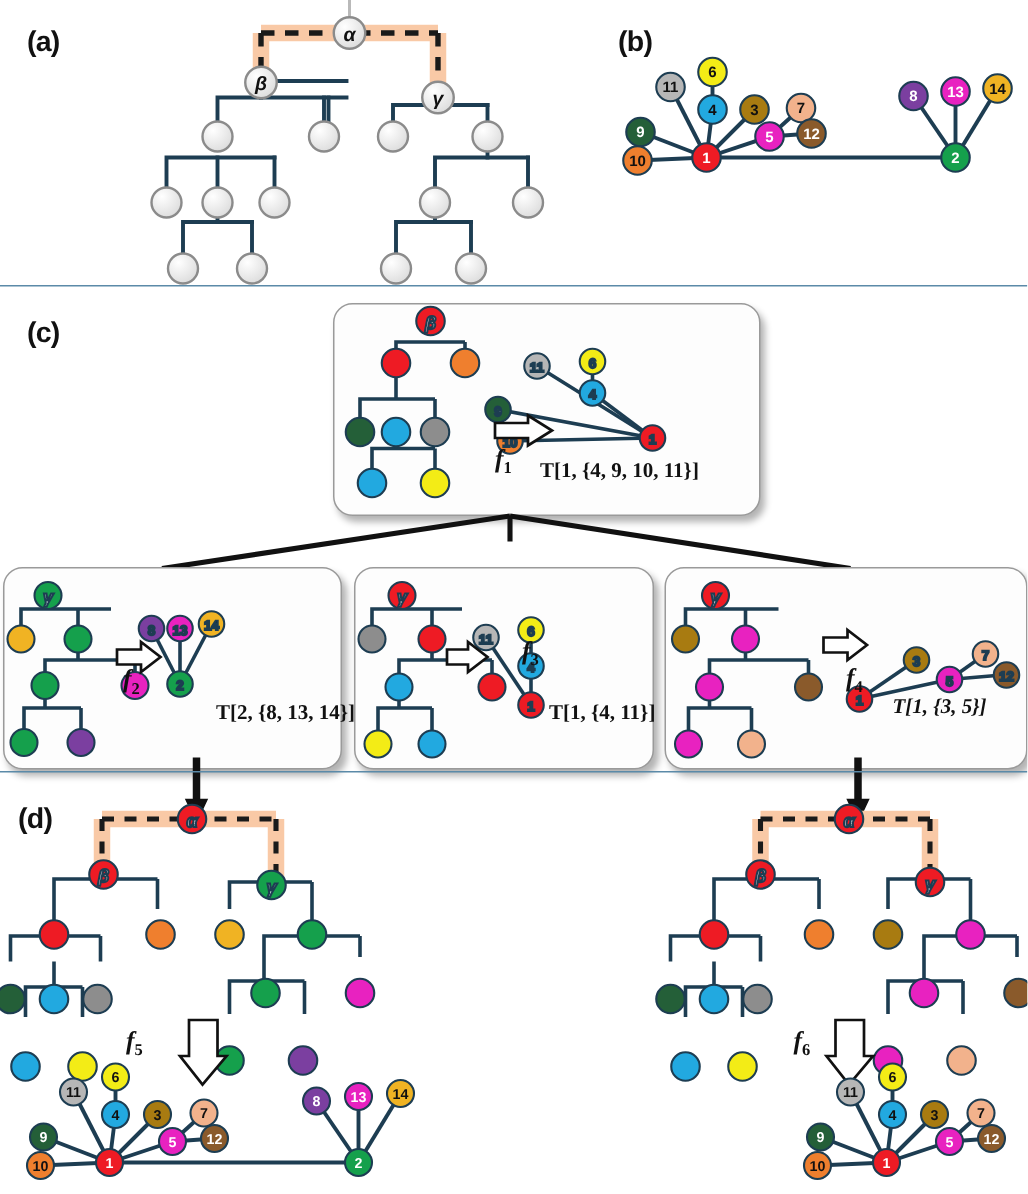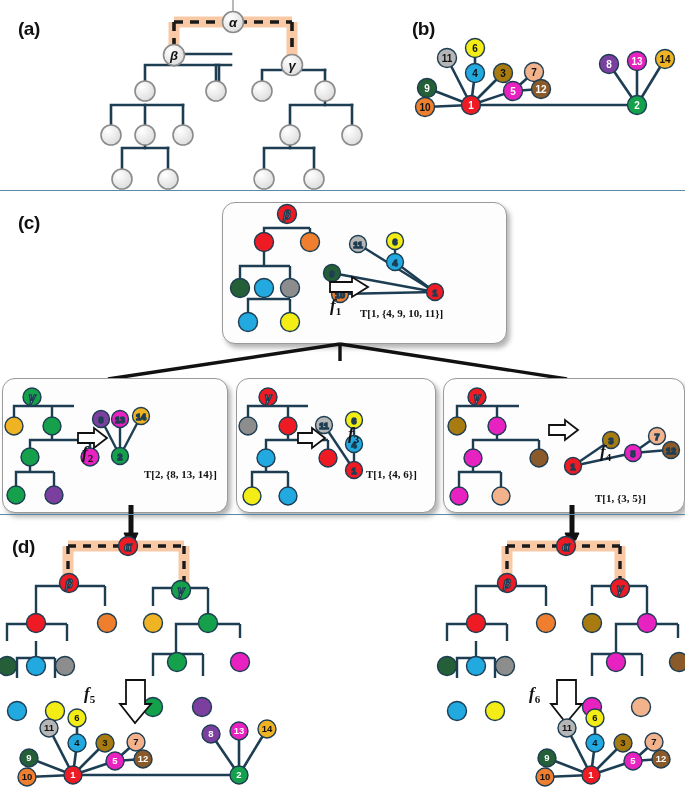--- a/index.html
+++ b/index.html
@@ -2,21 +2,21 @@
 <html><head>
 <meta charset="utf-8">
 <style>
   html,body{margin:0;padding:0;background:#ffffff;}
   body{font-family:"Liberation Sans",sans-serif;}
   #fig{position:relative;width:685px;height:796px;background:#fff;overflow:hidden;}
   .panel-label{position:absolute;font-weight:bold;font-size:19px;color:#111;letter-spacing:-0.5px;}
   .hr{position:absolute;left:0;width:685px;height:0;border-top:1.4px solid #5b8aa8;}
   .box{position:absolute;border:1.6px solid #9a9a9a;border-radius:13px;background:#fdfdfd;
        box-shadow:3px 4px 5px rgba(0,0,0,0.30);}
-  .tlabel{position:absolute;font-family:"Liberation Serif",serif;font-size:11px;font-weight:bold;color:#111;white-space:nowrap;text-align:center;}
+  .tlabel{position:absolute;font-family:"Liberation Serif",serif;font-size:14px;font-weight:bold;color:#111;white-space:nowrap;text-align:center;}
   .flabel{position:absolute;font-family:"Liberation Serif",serif;font-style:italic;font-weight:bold;font-size:17px;color:#111;white-space:nowrap;}
   .flabel sub{font-style:normal;font-size:11px;font-weight:bold;}
   svg{position:absolute;left:0;top:0;overflow:visible;}
   .nd text{font-family:"Liberation Sans",sans-serif;font-weight:bold;text-anchor:middle;}
   .glyph{font-family:"Liberation Serif",serif;font-style:italic;font-weight:bold;text-anchor:middle;}
 </style>
 </head>
 <body>
 
 <div id="fig">
@@ -266,21 +266,21 @@
       <circle cx="88" cy="47" r="8.5" fill="#b6b6b6"></circle>
         <text x="88" y="51" font-size="9" fill="#fff">11</text>
       <circle cx="118" cy="92" r="8.5" fill="#ee1b24"></circle>
         <text x="118" y="96" font-size="9" fill="#fff">1</text>
     </g>
     <g>
       <path d="M104,55 L118,55 L118,50 L131,60 L118,70 L118,65 L104,65 Z" fill="#fff" stroke="#111" stroke-width="1.8" stroke-linejoin="miter" transform="translate(-42,0)"></path>
     </g>
   </svg>
   <div class="flabel" style="left:348px;top:424px;"><span>f</span><sub>3</sub></div>
-  <div class="tlabel" style="left:366px;top:468px;">T[1, {4, 6}]</div>
+  <div class="tlabel" style="left:366px;top:468px;">T[1, {4, 11}]</div>
 
   <div class="box" style="left:443px;top:378px;width:240px;height:133px;"></div>
   <svg width="245" height="140" style="left:443px;top:378px;">
     <g stroke="#1d3d52" stroke-width="2.4" fill="none">
       <path d="M14,48 L14,28 L76,28"></path>
       <path d="M54,48 L54,28"></path>
       <path d="M30,80 L30,62 L96,62"></path>
       <path d="M54,62 L54,48"></path>
       <path d="M96,80 L96,62"></path>
       <path d="M16,116 L16,94 L58,94"></path>
@@ -309,22 +309,22 @@
         <text x="190" y="79" font-size="9" fill="#fff">5</text>
       <circle cx="228" cy="72" r="8.5" fill="#8a5a2b"></circle>
         <text x="228" y="76" font-size="9" fill="#fff">12</text>
       <circle cx="130" cy="88" r="8.5" fill="#ee1b24"></circle>
         <text x="130" y="92" font-size="9" fill="#fff">1</text>
     </g>
     <g>
       <path d="M84,55 L100,55 L100,50 L113,60 L100,70 L100,65 L84,65 Z" fill="#fff" stroke="#111" stroke-width="1.8" stroke-linejoin="miter" transform="translate(22,-8)"></path>
     </g>
   </svg>
-  <div class="flabel" style="left:600px;top:442px;"><span>f</span><sub>4</sub></div>
-  <div class="tlabel" style="left:595px;top:492px;">T[1, {3, 5}]</div>
+  <div class="flabel" style="left:564px;top:442px;"><span>f</span><sub>4</sub></div>
+  <div class="tlabel" style="left:595px;top:464px;font-style:italic;">T[1, {3, 5}]</div>
 
   <svg width="685" height="48" style="left:0;top:505px;">
     <g fill="#111" stroke="#111">
       <line x1="131" y1="0" x2="131" y2="30" stroke-width="5"></line>
       <polygon points="124,28 138,28 131,43"></polygon>
       <line x1="572" y1="0" x2="572" y2="30" stroke-width="5"></line>
       <polygon points="565,28 579,28 572,43"></polygon>
     </g>
   </svg>
 

